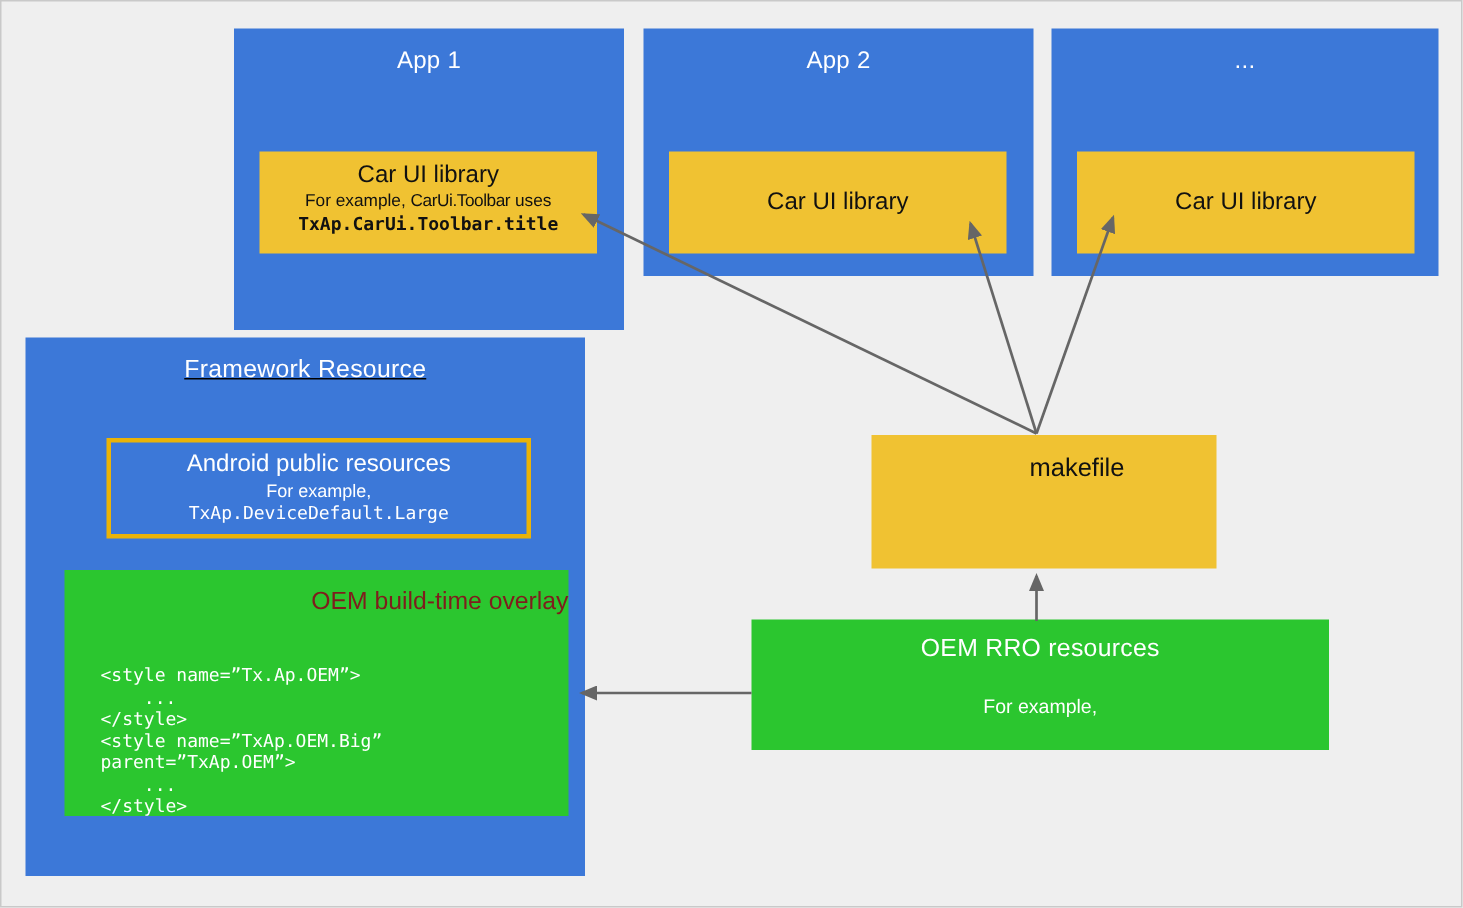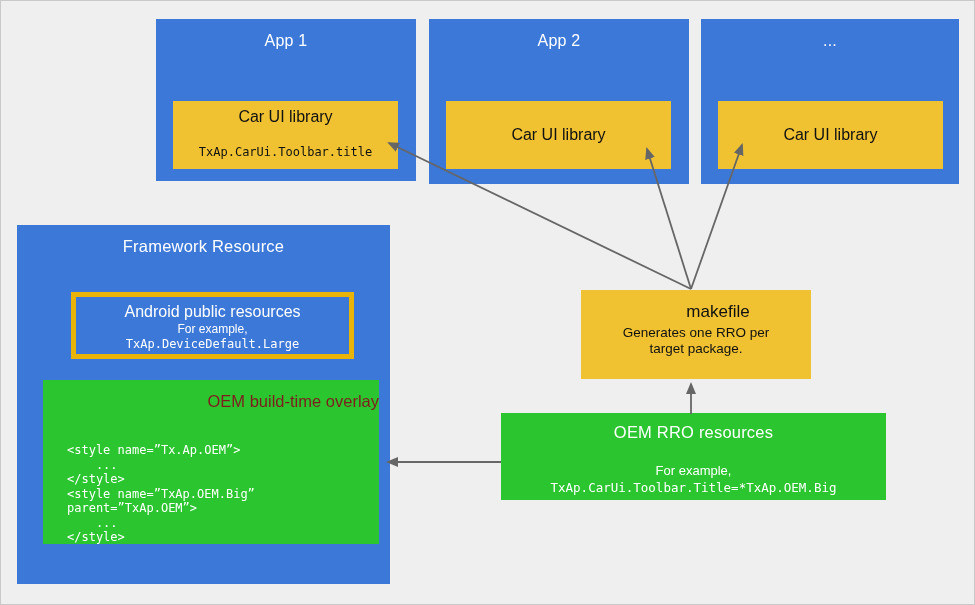--- a/index.html
+++ b/index.html
@@ -30,28 +30,28 @@
   }
   .lib-box {
     left: 17px; top: 82px; width: 225px; height: 68px;
     text-align: center; color: #111111;
   }
   .lib-box.centered { display: flex; align-items: center; justify-content: center; }
   .lib-title   { font-size: 16px; padding-top: 7px; }
   .lib-title-only { font-size: 16px; }
   .lib-line2   { font-size: 11.5px; margin-top: 2px; white-space: nowrap; }
   .lib-line2 .code-inline { letter-spacing: -0.3px; }
-  .lib-line3   { font-family: "DejaVu Sans Mono", monospace; font-size: 12px; margin-top: 19px; white-space: nowrap; }
+  .lib-line3   { font-family: "DejaVu Sans Mono", monospace; font-size: 12px; margin-top: 2px; white-space: nowrap; font-weight: bold; }
 
   .fw-title {
     padding-top: 12px; text-align: center;
     color: #ffffff; font-size: 16.5px; letter-spacing: 0.2px;
   }
   .pub-box {
-    border: 5px solid #eab308;
+    border: 3px solid #eab308;
     text-align: center; color: #ffffff;
   }
   .pub-title   { font-size: 16px; padding-top: 6px; }
   .pub-line2   { font-size: 12px; margin-top: 1px; }
   .pub-line3   { font-family: "DejaVu Sans Mono", monospace; font-size: 12px; margin-top: 1px; white-space: nowrap; }
 
   .overlay-title { text-align: right; color: #7f1d1d; font-size: 16.5px; padding-top: 12px; }
   .overlay-code {
     margin-top: 32px;
     padding-left: 24px;
@@ -75,43 +75,44 @@
     pointer-events: none;
   }
   .arrow-line { stroke: var(--arrow, #666666); stroke-width: 1.8; fill: none; }
   .arrow-head { fill: var(--arrow, #666666); }
 </style>
 </head>
 <body>
 
 <div class="canvas">
 
-  <div class="box blue-box" style="left:155px; top:18px; width:260px; height:162px;">
+  <div class="box blue-box" style="left:155px; top:18px; width:260px; height:201px;">
     <div class="app-title">App 1</div>
     <div class="box yellow-box lib-box">
       <div class="lib-title">Car UI library</div>
+      <div class="lib-line2"><span>For example, </span><span class="code-inline">CarUi.Toolbar</span><span> uses</span></div>
       <div class="lib-line3">TxAp.CarUi.Toolbar.title</div>
     </div>
   </div>
 
   <div class="box blue-box" style="left:428px; top:18px; width:260px; height:165px;">
     <div class="app-title">App 2</div>
     <div class="box yellow-box lib-box centered">
       <div class="lib-title-only">Car UI library</div>
     </div>
   </div>
 
   <div class="box blue-box" style="left:700px; top:18px; width:258px; height:165px;">
     <div class="app-title">...</div>
     <div class="box yellow-box lib-box centered">
       <div class="lib-title-only">Car UI library</div>
     </div>
   </div>
 
-  <div class="box blue-box" style="left:16px; top:224px; width:373px; height:359px;">
+  <div class="box blue-box" style="left:16px; top:224px; width:373px; height:359px;text-decoration:underline;">
     <div class="fw-title">Framework Resource</div>
 
     <div class="box pub-box" style="left:54px; top:67px; width:283px; height:67px;">
       <div class="pub-title">Android public resources</div>
       <div class="pub-line2">For example,</div>
       <div class="pub-line3">TxAp.DeviceDefault.Large</div>
     </div>
 
     <div class="box green-box" style="left:26px; top:155px; width:336px; height:164px;">
       <div class="overlay-title">OEM build-time overlay</div>
@@ -120,27 +121,25 @@
 &lt;/style&gt;
 &lt;style name=”TxAp.OEM.Big”
 parent=”TxAp.OEM”&gt;
     ...
 &lt;/style&gt;</div>
     </div>
   </div>
 
   <div class="box yellow-box" style="left:580px; top:289px; width:230px; height:89px;">
     <div class="mk-title">makefile</div>
-    <div class="mk-desc">Generates one RRO per target package.</div>
   </div>
 
   <div class="box green-box" style="left:500px; top:412px; width:385px; height:87px;">
     <div class="rro-title">OEM RRO resources</div>
     <div class="rro-line2">For example,</div>
-    <div class="rro-line3">TxAp.CarUi.Toolbar.Title=*TxAp.OEM.Big</div>
   </div>
 
   <svg class="arrows" viewBox="0 0 975 605">
     <defs>
       <marker id="ah" markerUnits="userSpaceOnUse" markerWidth="12" markerHeight="10" refX="10" refY="5" orient="auto">
         <path class="arrow-head" d="M0,0 L12,5 L0,10 Z"></path>
       </marker>
     </defs>
     <line class="arrow-line" marker-end="url(#ah)" x1="690" y1="288" x2="388" y2="142"></line>
     <line class="arrow-line" marker-end="url(#ah)" x1="690" y1="288" x2="646" y2="148"></line>

